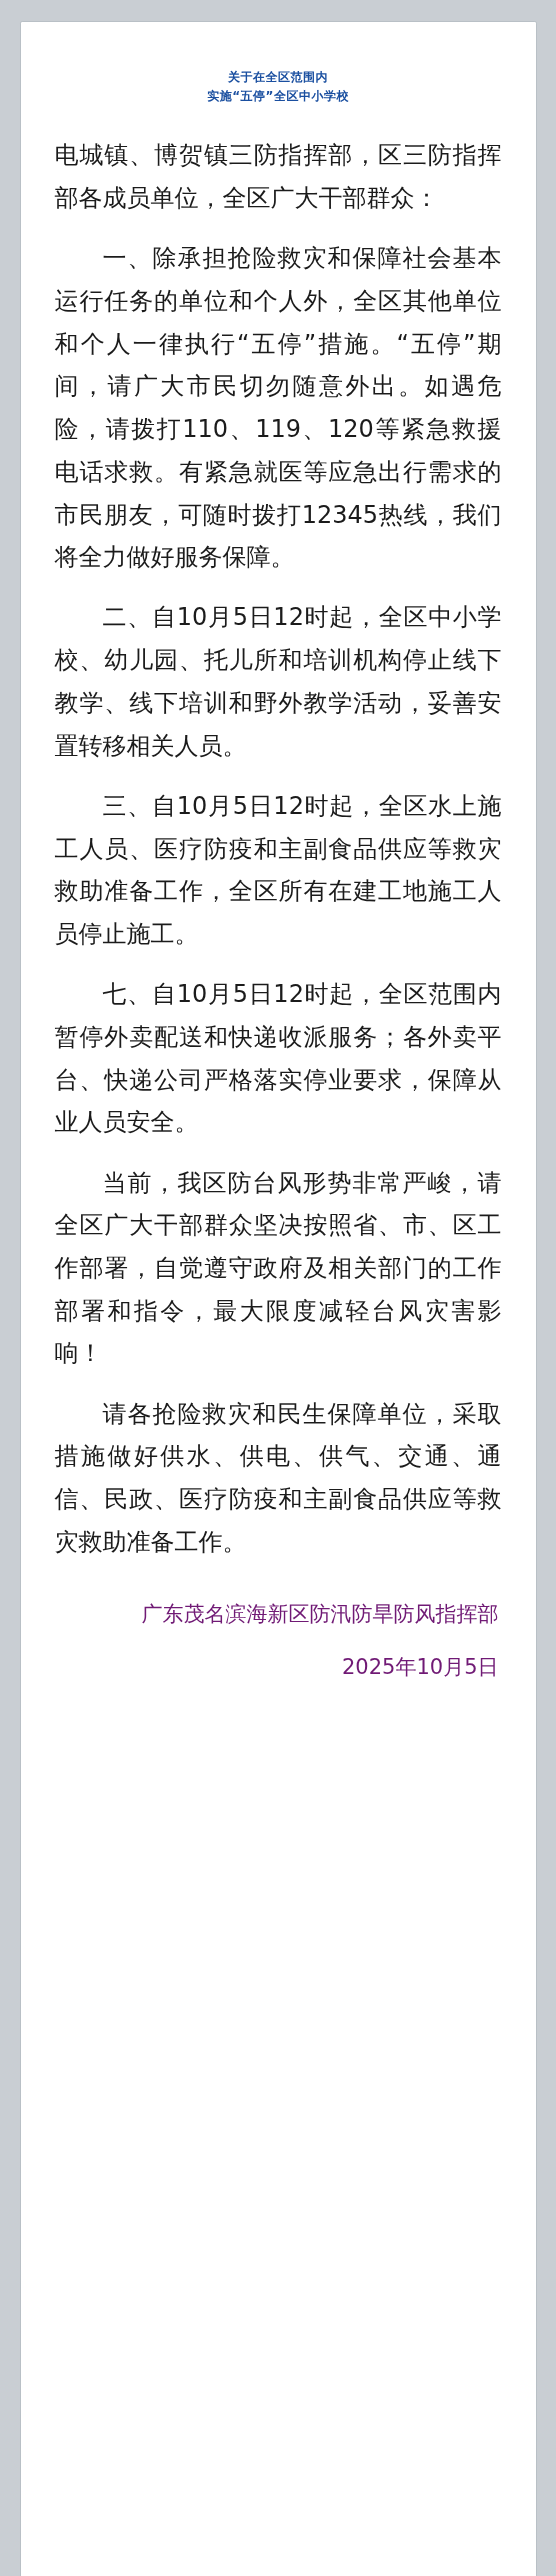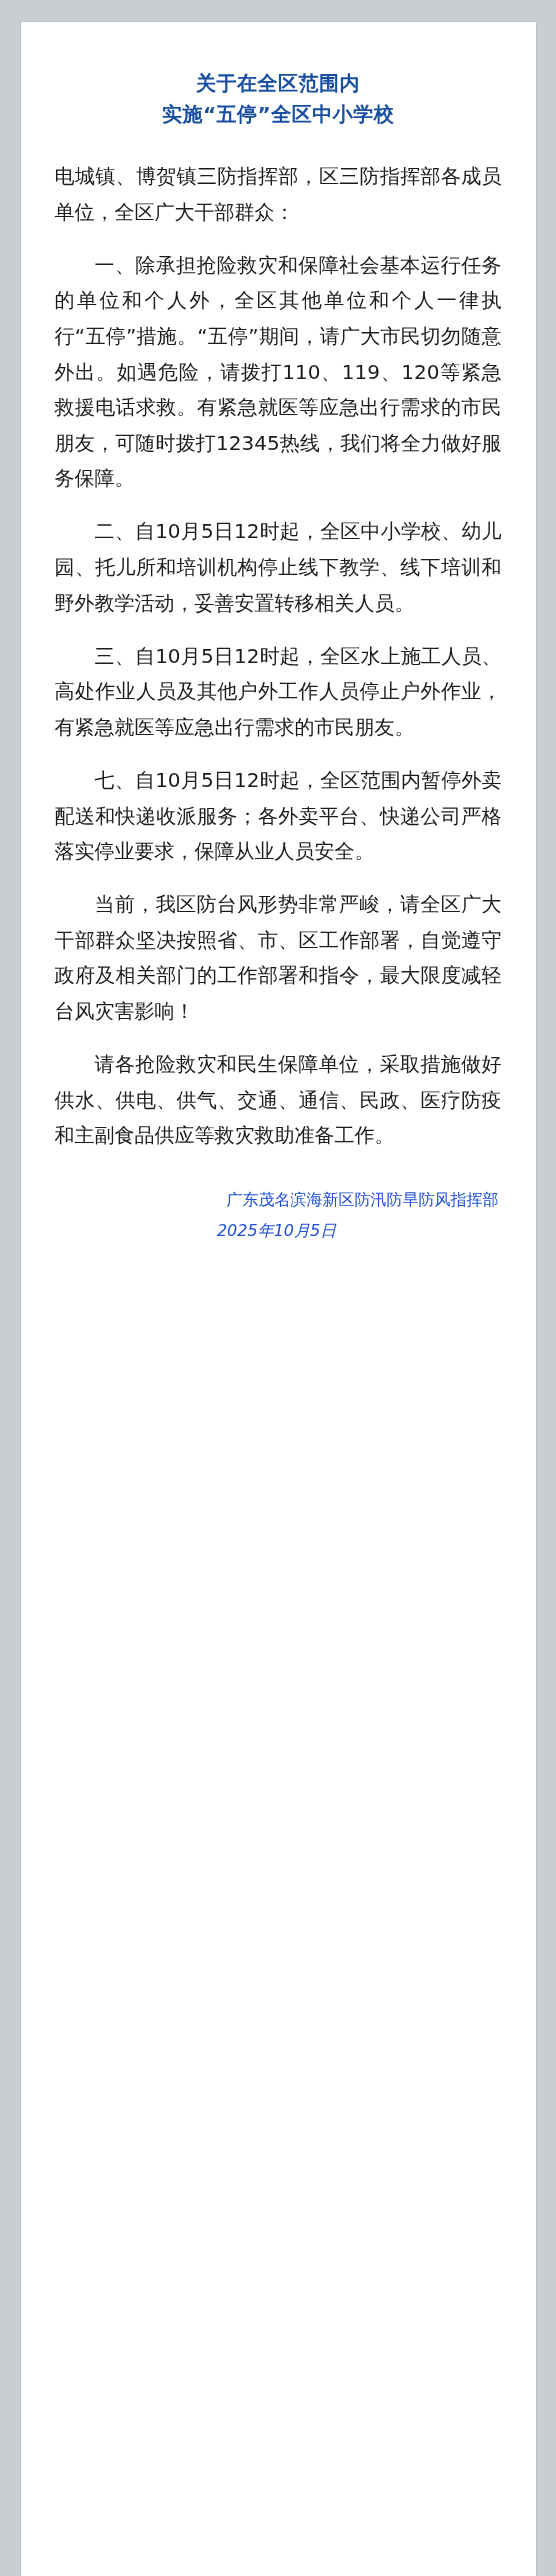--- a/index.html
+++ b/index.html
@@ -30,68 +30,67 @@
     padding: 29px 34px 36px 34px;
   }
   .title-block {
     text-align: center;
     margin-top: 17.5px;
     margin-bottom: 29px;
   }
   .title-line {
     color: #1a4fa0;
     font-weight: bold;
-    font-size: 20px;
+    font-size: 12px;
     line-height: 1.55;
     letter-spacing: 0.5px;
   }
   .body-text p {
     margin: 0 0 17.5px 0;
-    font-size: 20px;
+    font-size: 24px;
     line-height: 1.78;
     color: #1b1b1b;
     text-align: justify;
     text-justify: inter-ideograph;
   }
   .indent {
     text-indent: 2em;
   }
   .sign {
     margin-top: 32px;
-    font-size: 16px;
+    font-size: 21px;
     line-height: 1.78;
-    color: #1d4ed8;
+    color: #701a75;
   }
   .sign .org {
     text-align: right;
     padding-right: 3.1px;
   }
   .sign .date {
-    text-align: center;
+    text-align: right;
     padding-right: 3.1px;
-    margin-top: 3px;
-    font-style: italic;
+    margin-top: 16px;
   }
 </style>
 </head>
 <body>
 
 <div class="page">
   <div class="card">
 
     <div class="title-block">
       <div class="title-line">关于在全区范围内</div>
       <div class="title-line">实施“五停”全区中小学校</div>
     </div>
 
     <div class="body-text">
       <p>电城镇、博贺镇三防指挥部，区三防指挥部各成员单位，全区广大干部群众：</p>
       <p class="indent">一、除承担抢险救灾和保障社会基本运行任务的单位和个人外，全区其他单位和个人一律执行“五停”措施。“五停”期间，请广大市民切勿随意外出。如遇危险，请拨打110、119、120等紧急救援电话求救。有紧急就医等应急出行需求的市民朋友，可随时拨打12345热线，我们将全力做好服务保障。</p>
       <p class="indent">二、自10月5日12时起，全区中小学校、幼儿园、托儿所和培训机构停止线下教学、线下培训和野外教学活动，妥善安置转移相关人员。</p>
-      <p class="indent">三、自10月5日12时起，全区水上施工人员、高处作业人员及其他户外工作人员停止户外作业，有紧急就医等应急出行需求的市民朋友。</p>
+      <p class="indent">三、自10月5日12时起，全区水上施工人员、医疗防疫和主副食品供应等救灾救助准备工作，全区所有在建工地施工人员停止施工。</p>
       <p class="indent">七、自10月5日12时起，全区范围内暂停外卖配送和快递收派服务；各外卖平台、快递公司严格落实停业要求，保障从业人员安全。</p>
       <p class="indent">当前，我区防台风形势非常严峻，请全区广大干部群众坚决按照省、市、区工作部署，自觉遵守政府及相关部门的工作部署和指令，最大限度减轻台风灾害影响！</p>
       <p class="indent">请各抢险救灾和民生保障单位，采取措施做好供水、供电、供气、交通、通信、民政、医疗防疫和主副食品供应等救灾救助准备工作。</p>
     </div>
 
     <div class="sign">
       <div class="org">广东茂名滨海新区防汛防旱防风指挥部</div>
       <div class="date">2025年10月5日</div>
     </div>
 

